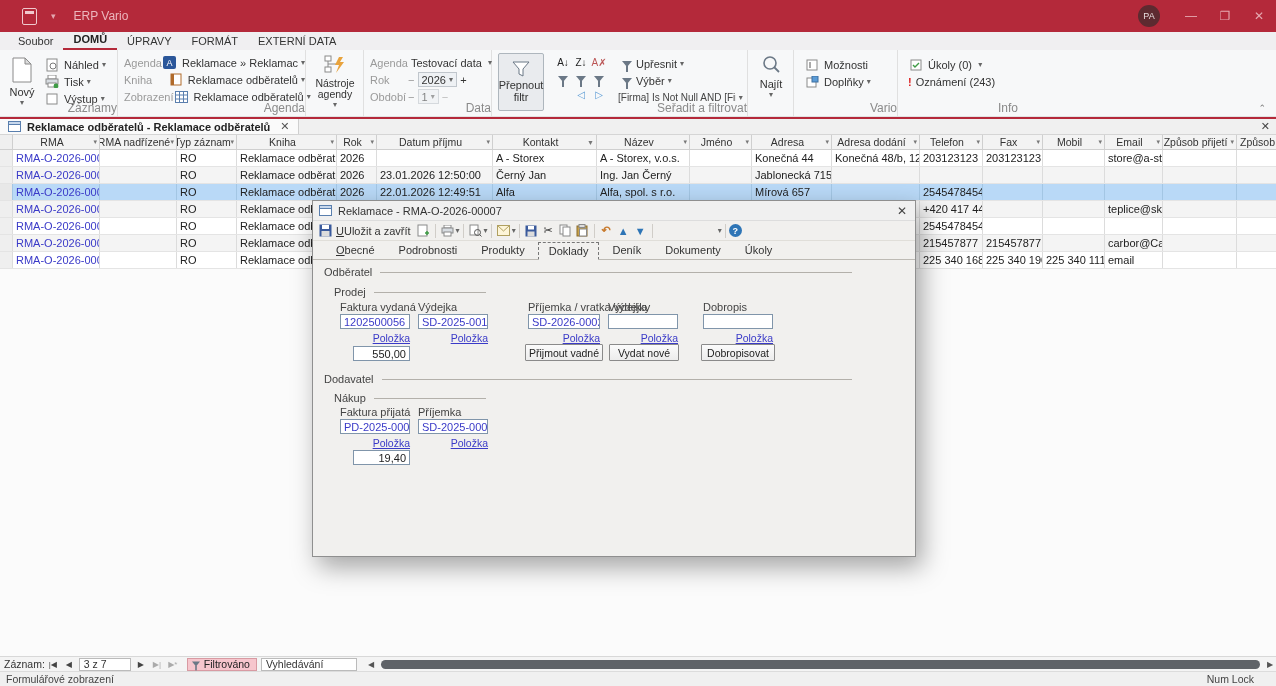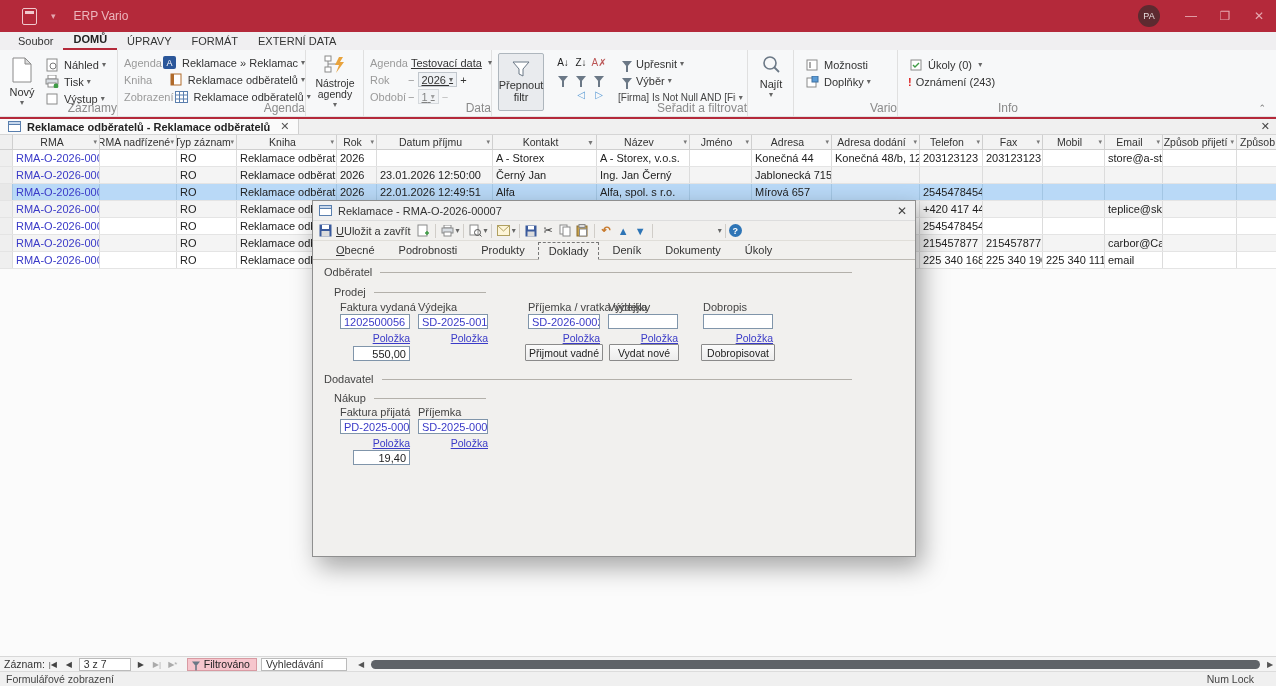--- a/index.html
+++ b/index.html
@@ -23,21 +23,21 @@
   
   .ribbon { position:absolute; left:0; top:50px; width:1276px; height:67px; background:#f7f8f9; border-bottom:1px solid #e2e2e2; }
   .rgroup { position:absolute; top:0; height:67px; border-right:1px solid #e0e0e0; }
   .rgroup-label { position:absolute; bottom:2px; left:0; right:0; text-align:right; color:#8a8a8a; font-size:12px; }
   .bigbtn { display:flex; flex-direction:column; align-items:center; width:44px; padding-top:5px; }
   .bigbtn .lbl { margin-top:3px; color:#333; }
   .caret { font-size:8px; color:#666; }
   .smallrow { display:flex; align-items:center; height:17px; color:#333; white-space:nowrap; }
   .graylab { color:#9a9a9a; width:52px; }
   .ic16 { width:16px; height:16px; display:inline-flex; align-items:center; justify-content:center; margin-right:4px; flex:0 0 16px; }
-  .spin { border:1px solid #c0c6cc; background:#eef1f4; padding:0 3px; height:15px; display:inline-flex; align-items:center;text-decoration:underline; }
+  .spin { border:1px solid #c0c6cc; background:#eef1f4; padding:0 3px; height:15px; display:inline-flex; align-items:center; }
   .filter-toggle { position:absolute; left:0px; top:3px; width:46px; height:58px; border:1px solid #aeb6bd; background:#e9ebee; border-radius:2px; display:flex; flex-direction:column; align-items:center; justify-content:center; color:#333; text-align:center; line-height:12px; }
   .mini { width:18px; height:15px; display:inline-flex; align-items:center; justify-content:center; font-size:10px; }
   .funnel { width:0; height:0; border-left:5px solid transparent; border-right:5px solid transparent; border-top:6px solid #6b7886; position:relative; display:inline-block; }
   .funnel:after { content:""; position:absolute; left:-1px; top:-1px; width:2px; height:6px; background:#6b7886; }
   .bluetri { color:#5b9bd5; font-size:10px; }
   .excl { color:#d22; font-weight:bold; margin-right:4px; }
   .collapse-chevron { position:absolute; right:10px; bottom:3px; color:#777; font-size:9px; }
 
   
   .redline { position:absolute; left:0; top:117px; width:1276px; height:2px; background:#b4293a; }
@@ -88,21 +88,21 @@
   .dlg-status { position:absolute; left:0; bottom:0; right:0; height:16px; background:#eceae7; border-top:1px solid #c8c5c0; color:#555; font-size:10px; display:flex; align-items:center; padding:0 6px; }
   .grip { position:absolute; right:2px; bottom:2px; color:#999; font-size:9px; }
 
   
   .navbar { position:absolute; left:0; top:656px; width:1276px; height:15px; background:#f4f4f4; border-top:1px solid #d8d8d8; display:flex; align-items:center; font-size:10.5px; color:#333; }
   .navbtn { display:inline-flex; align-items:center; justify-content:center; width:16px; height:13px; color:#444; font-size:8px; }
   .navbtn.dim { color:#aaa; }
   .navbox { background:#fff; border:1px solid #bbb; width:52px; height:13px; display:inline-flex; align-items:center; padding-left:4px; margin:0 2px; }
   .filterbadge { display:inline-flex; align-items:center; background:#f6c6cd; border:1px solid #d89aa2; height:13px; padding:0 6px 0 3px; margin-left:6px; color:#222; }
   .filterbadge .funnel { transform:scale(.8); margin-right:3px; }
-  .searchbox { background:#fff; border:1px solid #bbb; width:86px; height:13px; display:inline-flex; align-items:center; padding-left:4px; margin-left:4px; color:#333; }
+  .searchbox { background:#fff; border:1px solid #bbb; width:96px; height:13px; display:inline-flex; align-items:center; padding-left:4px; margin-left:4px; color:#333; }
   .hscroll { position:relative; flex:1; height:13px; margin-left:8px; }
   .scroll-arrow { position:absolute; top:0; width:12px; height:13px; color:#555; font-size:8px; display:flex; align-items:center; justify-content:center; }
   .thumb { position:absolute; left:16px; right:16px; top:2px; height:9px; background:#5f6368; border-radius:5px; }
   .statusbar { position:absolute; left:0; top:671px; width:1276px; height:15px; background:#f0f0f0; border-top:1px solid #dcdcdc; display:flex; align-items:center; justify-content:space-between; padding:0 22px 0 6px; color:#444; font-size:10.5px; }
 
   svg { display:block; }
 </style>
 </head>
 <body>
 

